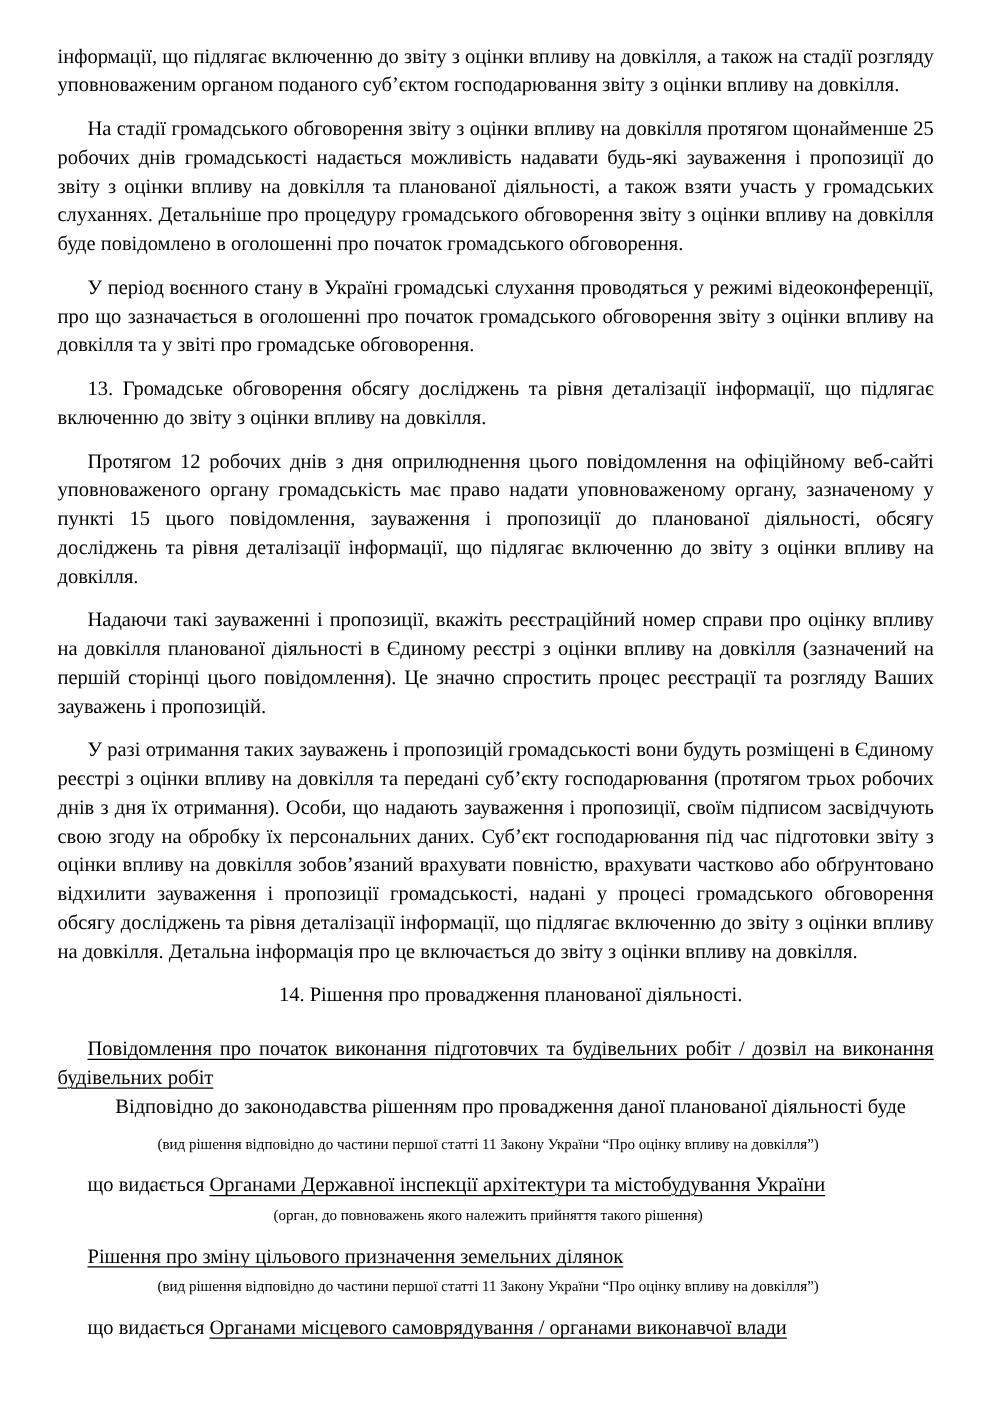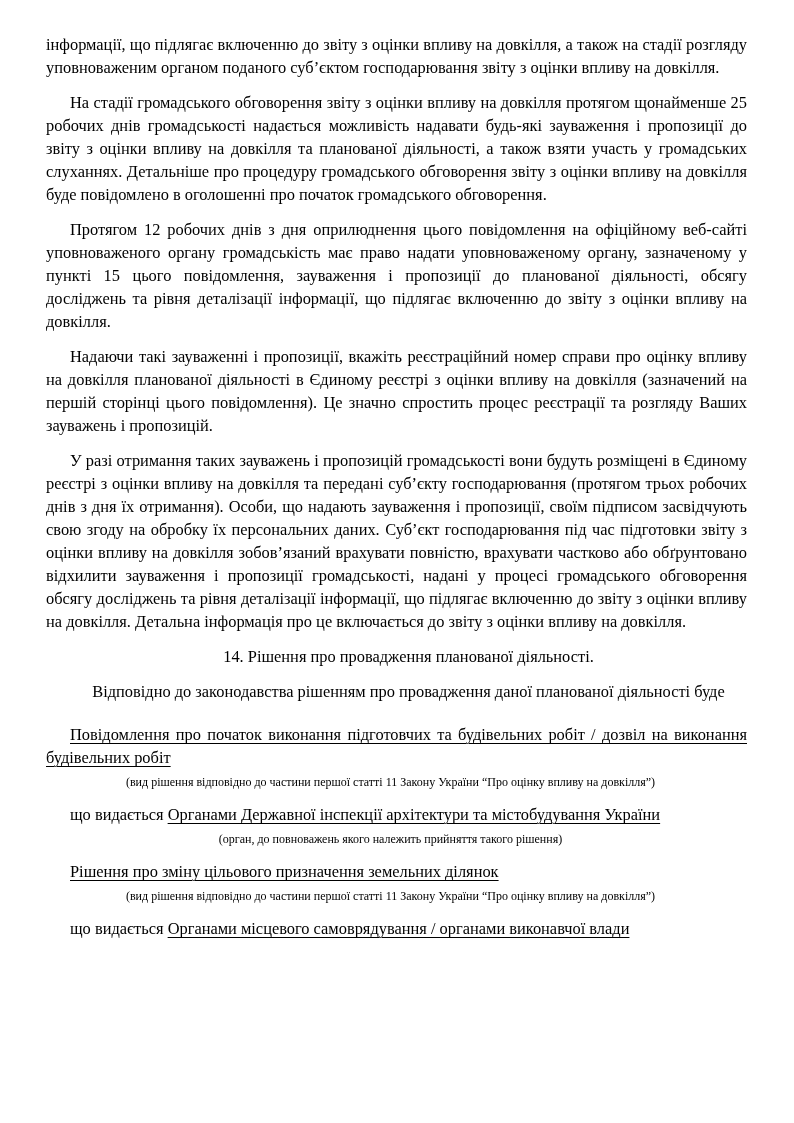--- a/index.html
+++ b/index.html
@@ -51,33 +51,35 @@
 </style>
 </head>
 <body>
 
 <div class="page">
 
   <p class="para no-indent">інформації, що підлягає включенню до звіту з оцінки впливу на довкілля, а також на стадії розгляду уповноваженим органом поданого суб’єктом господарювання звіту з оцінки впливу на довкілля.</p>
 
   <p class="para">На стадії громадського обговорення звіту з оцінки впливу на довкілля протягом щонайменше 25 робочих днів громадськості надається можливість надавати будь-які зауваження і пропозиції до звіту з оцінки впливу на довкілля та планованої діяльності, а також взяти участь у громадських слуханнях. Детальніше про процедуру громадського обговорення звіту з оцінки впливу на довкілля буде повідомлено в оголошенні про початок громадського обговорення.</p>
 
+  <p class="para">У період воєнного стану в Україні громадські слухання проводяться у режимі відеоконференції, про що зазначається в оголошенні про початок громадського обговорення звіту з оцінки впливу на довкілля та у звіті про громадське обговорення.</p>
 
+  <p class="para">13. Громадське обговорення обсягу досліджень та рівня деталізації інформації, що підлягає включенню до звіту з оцінки впливу на довкілля.</p>
 
   <p class="para">Протягом 12 робочих днів з дня оприлюднення цього повідомлення на офіційному веб-сайті уповноваженого органу громадськість має право надати уповноваженому органу, зазначеному у пункті 15 цього повідомлення, зауваження і пропозиції до планованої діяльності, обсягу досліджень та рівня деталізації інформації, що підлягає включенню до звіту з оцінки впливу на довкілля.</p>
 
   <p class="para">Надаючи такі зауваженні і пропозиції, вкажіть реєстраційний номер справи про оцінку впливу на довкілля планованої діяльності в Єдиному реєстрі з оцінки впливу на довкілля (зазначений на першій сторінці цього повідомлення). Це значно спростить процес реєстрації та розгляду Ваших зауважень і пропозицій.</p>
 
   <p class="para">У разі отримання таких зауважень і пропозицій громадськості вони будуть розміщені в Єдиному реєстрі з оцінки впливу на довкілля та передані суб’єкту господарювання (протягом трьох робочих днів з дня їх отримання). Особи, що надають зауваження і пропозиції, своїм підписом засвідчують свою згоду на обробку їх персональних даних. Суб’єкт господарювання під час підготовки звіту з оцінки впливу на довкілля зобов’язаний врахувати повністю, врахувати частково або обґрунтовано відхилити зауваження і пропозиції громадськості, надані у процесі громадського обговорення обсягу досліджень та рівня деталізації інформації, що підлягає включенню до звіту з оцінки впливу на довкілля. Детальна інформація про це включається до звіту з оцінки впливу на довкілля.</p>
 
   <p class="para single">14. Рішення про провадження планованої діяльності.</p>
 
+  <p class="para decision-title"><span class="u">Повідомлення про початок виконання підготовчих та будівельних робіт / дозвіл на виконання будівельних робіт</span></p>
+
   <p class="para single">Відповідно до законодавства рішенням про провадження даної планованої діяльності буде</p>
-
-  <p class="para decision-title"><span class="u">Повідомлення про початок виконання підготовчих та будівельних робіт / дозвіл на виконання будівельних робіт</span></p>
 
   <p class="note">(вид рішення відповідно до частини першої статті 11 Закону України “Про оцінку впливу на довкілля”)</p>
 
   <p class="para issued"><span>що видається </span><span class="u">Органами Державної інспекції архітектури та містобудування України</span></p>
 
   <p class="note">(орган, до повноважень якого належить прийняття такого рішення)</p>
 
   <p class="para decision-title" style="margin-top:0;"><span class="u">Рішення про зміну цільового призначення земельних ділянок</span></p>
 
   <p class="note">(вид рішення відповідно до частини першої статті 11 Закону України “Про оцінку впливу на довкілля”)</p>

